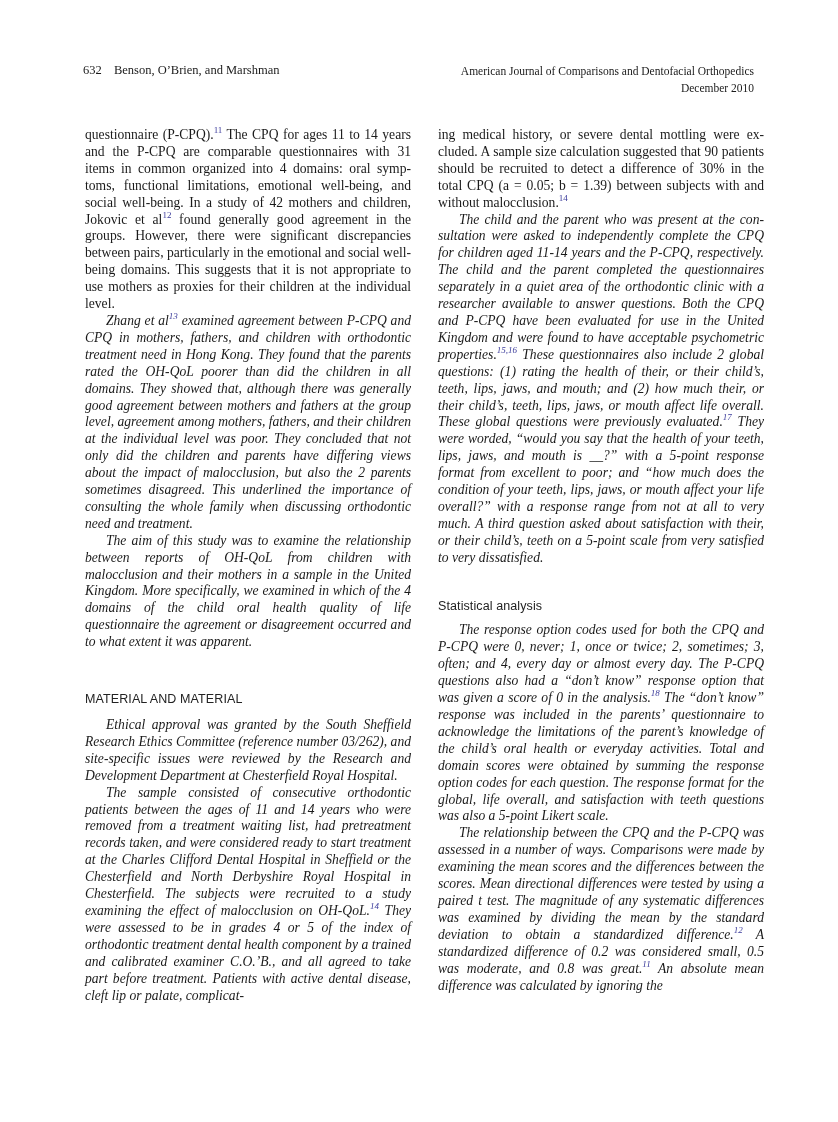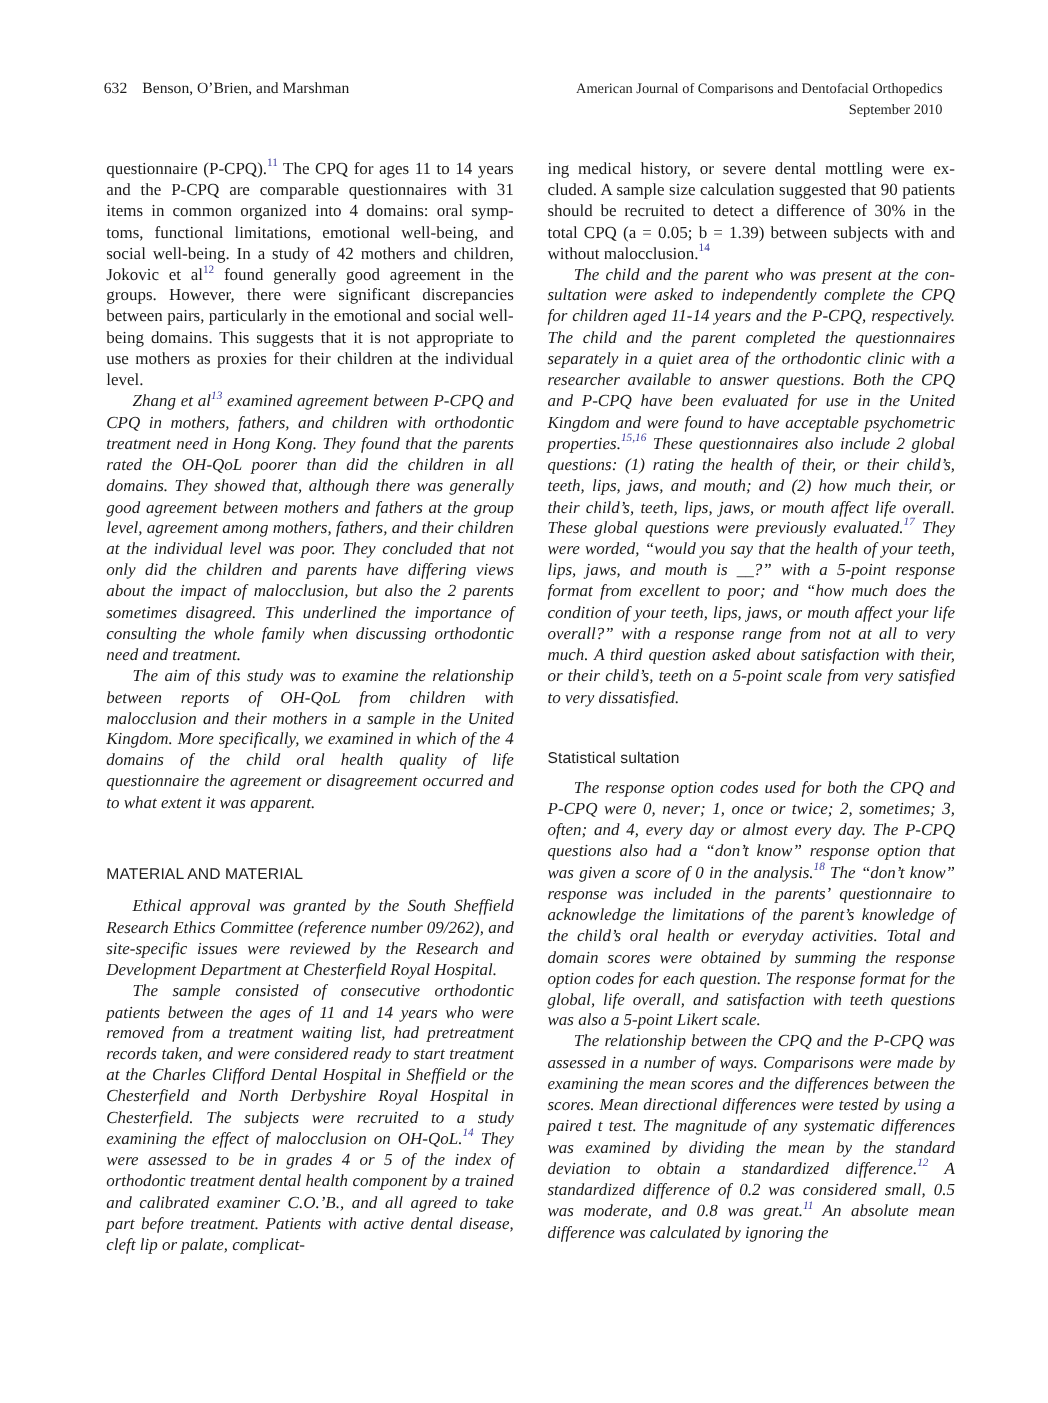--- a/index.html
+++ b/index.html
@@ -40,49 +40,49 @@
 </style>
 </head>
 <body>
 
 <div class="header-left">
   <span class="pgnum">632</span>
   <span>Benson, O’Brien, and Marshman</span>
 </div>
 <div class="header-right">
   <div>American Journal of Comparisons and Dentofacial Orthopedics</div>
-  <div>September 2010</div>
+  <div>December 2010</div>
 </div>
 
 <div class="col col-left">
   <p>
     <span>questionnaire (P-CPQ).</span><sup class="sup ref">11</sup><span> The CPQ for ages 11 to 14 years and the P-CPQ are comparable questionnaires with 31 items in common organized into 4 domains: oral symp­toms, functional limitations, emotional well-being, and social well-being. In a study of 42 mothers and children, Jokovic et al</span><sup class="sup ref">12</sup><span> found generally good agreement in the groups. However, there were significant discrepancies between pairs, particularly in the emotional and social well-being domains. This suggests that it is not appropri­ate to use mothers as proxies for their children at the individual level.</span>
   </p>
   <p class="indent">
     <span>Zhang et al</span><sup class="sup ref">13</sup><span> examined agreement between P-CPQ and CPQ in mothers, fathers, and children with ortho­dontic treatment need in Hong Kong. They found that the parents rated the OH-QoL poorer than did the chil­dren in all domains. They showed that, although there was generally good agreement between mothers and fa­thers at the group level, agreement among mothers, fathers, and their children at the individual level was poor. They concluded that not only did the children and parents have differing views about the impact of malocclusion, but also the 2 parents sometimes dis­agreed. This underlined the importance of consulting the whole family when discussing orthodontic need and treatment.</span>
   </p>
   <p class="indent">The aim of this study was to examine the relation­ship between reports of OH-QoL from children with malocclusion and their mothers in a sample in the United Kingdom. More specifically, we examined in which of the 4 domains of the child oral health quality of life questionnaire the agreement or disagreement occurred and to what extent it was apparent.</p>
   <div class="gap-a"></div>
   <h2 class="section">MATERIAL AND MATERIAL</h2>
   <div class="gap-b"></div>
-  <p class="indent">Ethical approval was granted by the South Sheffield Research Ethics Committee (reference number 09/262), and site-specific issues were reviewed by the Research and Development Department at Chesterfield Royal Hospital.</p>
+  <p class="indent">Ethical approval was granted by the South Sheffield Research Ethics Committee (reference number 03/262), and site-specific issues were reviewed by the Research and Development Department at Chesterfield Royal Hospital.</p>
   <p class="indent">
     <span>The sample consisted of consecutive orthodontic patients between the ages of 11 and 14 years who were removed from a treatment waiting list, had pre­treatment records taken, and were considered ready to start treatment at the Charles Clifford Dental Hospital in Sheffield or the Chesterfield and North Derbyshire Royal Hospital in Chesterfield. The subjects were re­cruited to a study examining the effect of malocclusion on OH-QoL.</span><sup class="sup ref">14</sup><span> They were assessed to be in grades 4 or 5 of the index of orthodontic treatment dental health com­ponent by a trained and calibrated examiner C.O.’B., and all agreed to take part before treatment. Patients with active dental disease, cleft lip or palate, complicat-</span>
   </p>
 </div>
 
 <div class="col col-right">
   <p>
     <span>ing medical history, or severe dental mottling were ex­cluded. A sample size calculation suggested that 90 patients should be recruited to detect a difference of 30% in the total CPQ (a = 0.05; b = 1.39) between sub­jects with and without malocclusion.</span><sup class="sup ref">14</sup>
   </p>
   <p class="indent">
     <span>The child and the parent who was present at the con­sultation were asked to independently complete the CPQ for children aged 11-14 years and the P-CPQ, re­spectively. The child and the parent completed the ques­tionnaires separately in a quiet area of the orthodontic clinic with a researcher available to answer questions. Both the CPQ and P-CPQ have been evaluated for use in the United Kingdom and were found to have accept­able psychometric properties.</span><sup class="sup ref">15,16</sup><span> These questionnaires also include 2 global questions: (1) rating the health of their, or their child’s, teeth, lips, jaws, and mouth; and (2) how much their, or their child’s, teeth, lips, jaws, or mouth affect life overall. These global questions were previously evaluated.</span><sup class="sup ref">17</sup><span> They were worded, “would you say that the health of your teeth, lips, jaws, and mouth is __?” with a 5-point response format from excellent to poor; and “how much does the condi­tion of your teeth, lips, jaws, or mouth affect your life overall?” with a response range from not at all to very much. A third question asked about satisfaction with their, or their child’s, teeth on a 5-point scale from very satisfied to very dissatisfied.</span>
   </p>
   <div class="gap-c"></div>
-  <h2 class="section">Statistical sultation</h2>
+  <h2 class="section">Statistical analysis</h2>
   <div class="gap-d"></div>
   <p class="indent">
     <span>The response option codes used for both the CPQ and P-CPQ were 0, never; 1, once or twice; 2, some­times; 3, often; and 4, every day or almost every day. The P-CPQ questions also had a “don’t know” response option that was given a score of 0 in the analysis.</span><sup class="sup ref">18</sup><span> The “don’t know” response was included in the parents’ questionnaire to acknowledge the limitations of the par­ent’s knowledge of the child’s oral health or everyday activities. Total and domain scores were obtained by summing the response option codes for each question. The response format for the global, life overall, and sat­isfaction with teeth questions was also a 5-point Likert scale.</span>
   </p>
   <p class="indent">
     <span>The relationship between the CPQ and the P-CPQ was assessed in a number of ways. Comparisons were made by examining the mean scores and the differences between the scores. Mean directional differences were tested by using a paired t test. The magnitude of any sys­tematic differences was examined by dividing the mean by the standard deviation to obtain a standardized differ­ence.</span><sup class="sup ref">12</sup><span> A standardized difference of 0.2 was considered small, 0.5 was moderate, and 0.8 was great.</span><sup class="sup ref">11</sup><span> An abso­lute mean difference was calculated by ignoring the</span>
   </p>
 </div>
 
 </body></html>

